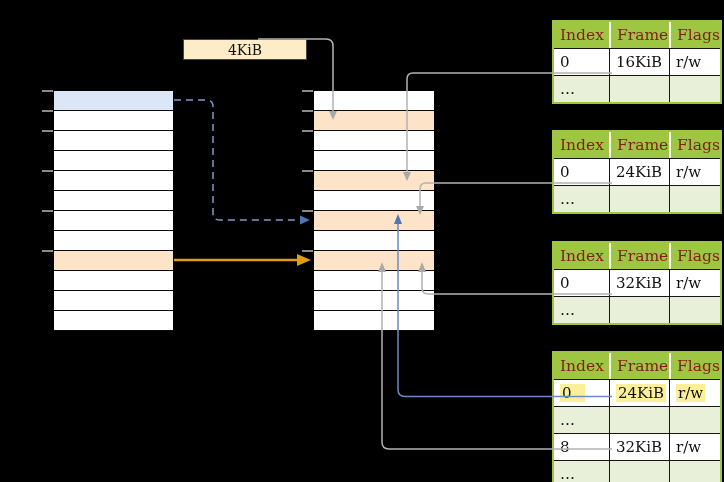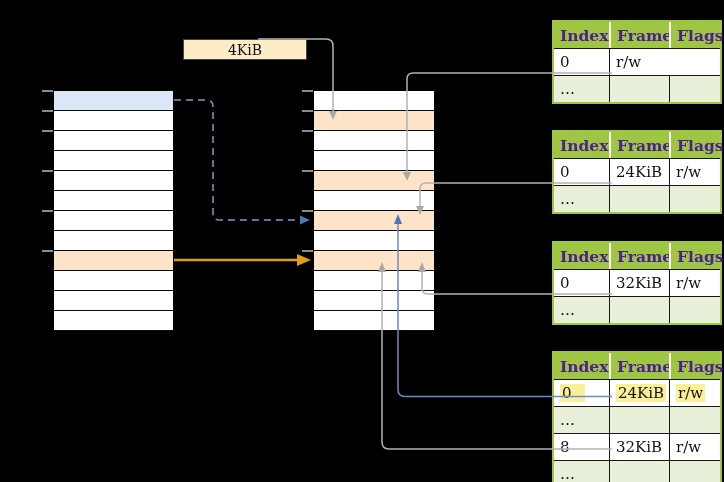--- a/index.html
+++ b/index.html
@@ -25,21 +25,21 @@
     display:flex;align-items:center;justify-content:center;
     font-size:14px;color:#111;margin-top:16px;
   }
   
   .ptable{position:absolute;left:552px;width:166px;border:2px solid #9fc642;background:#fff;}
   .t1{top:20px}.t2{top:130px}.t3{top:241px}.t4{top:351px}
   .hrow,.drow{display:grid;grid-template-columns:55px 60px 51px;}
   .hrow{height:26px;}
   .drow{height:26px;border-top:1px solid #161616;}
   .hcell{
-    background:#9fc642;color:#4c1d95;font-weight:bold;font-size:15.5px;
+    background:#9fc642;color:#7f1d1d;font-weight:normal;font-size:15.5px;
     display:flex;align-items:center;padding-left:6px;box-sizing:border-box;
     border-left:2px solid #fff;
   }
   .hcell:first-child{border-left:none;}
   .dcell{
     display:flex;align-items:center;padding-left:6px;box-sizing:border-box;
     border-left:1px solid #161616;font-size:15px;color:#111;background:#fff;
   }
   .dcell:first-child{border-left:none;}
   .drow.green .dcell{background:#e8f0d9;}
@@ -100,20 +100,21 @@
     </div>
 
   <div class="ptable t1">
       <div class="hrow">
         <div class="hcell">Index</div>
         <div class="hcell">Frame</div>
         <div class="hcell">Flags</div>
       </div>
       <div class="drow white">
         <div class="dcell">0</div>
+        <div class="dcell">16KiB</div>
         <div class="dcell">r/w</div>
       </div>
       <div class="drow green">
         <div class="dcell">…</div>
         <div class="dcell"></div>
         <div class="dcell"></div>
       </div>
     </div>
   <div class="ptable t2">
       <div class="hrow">

